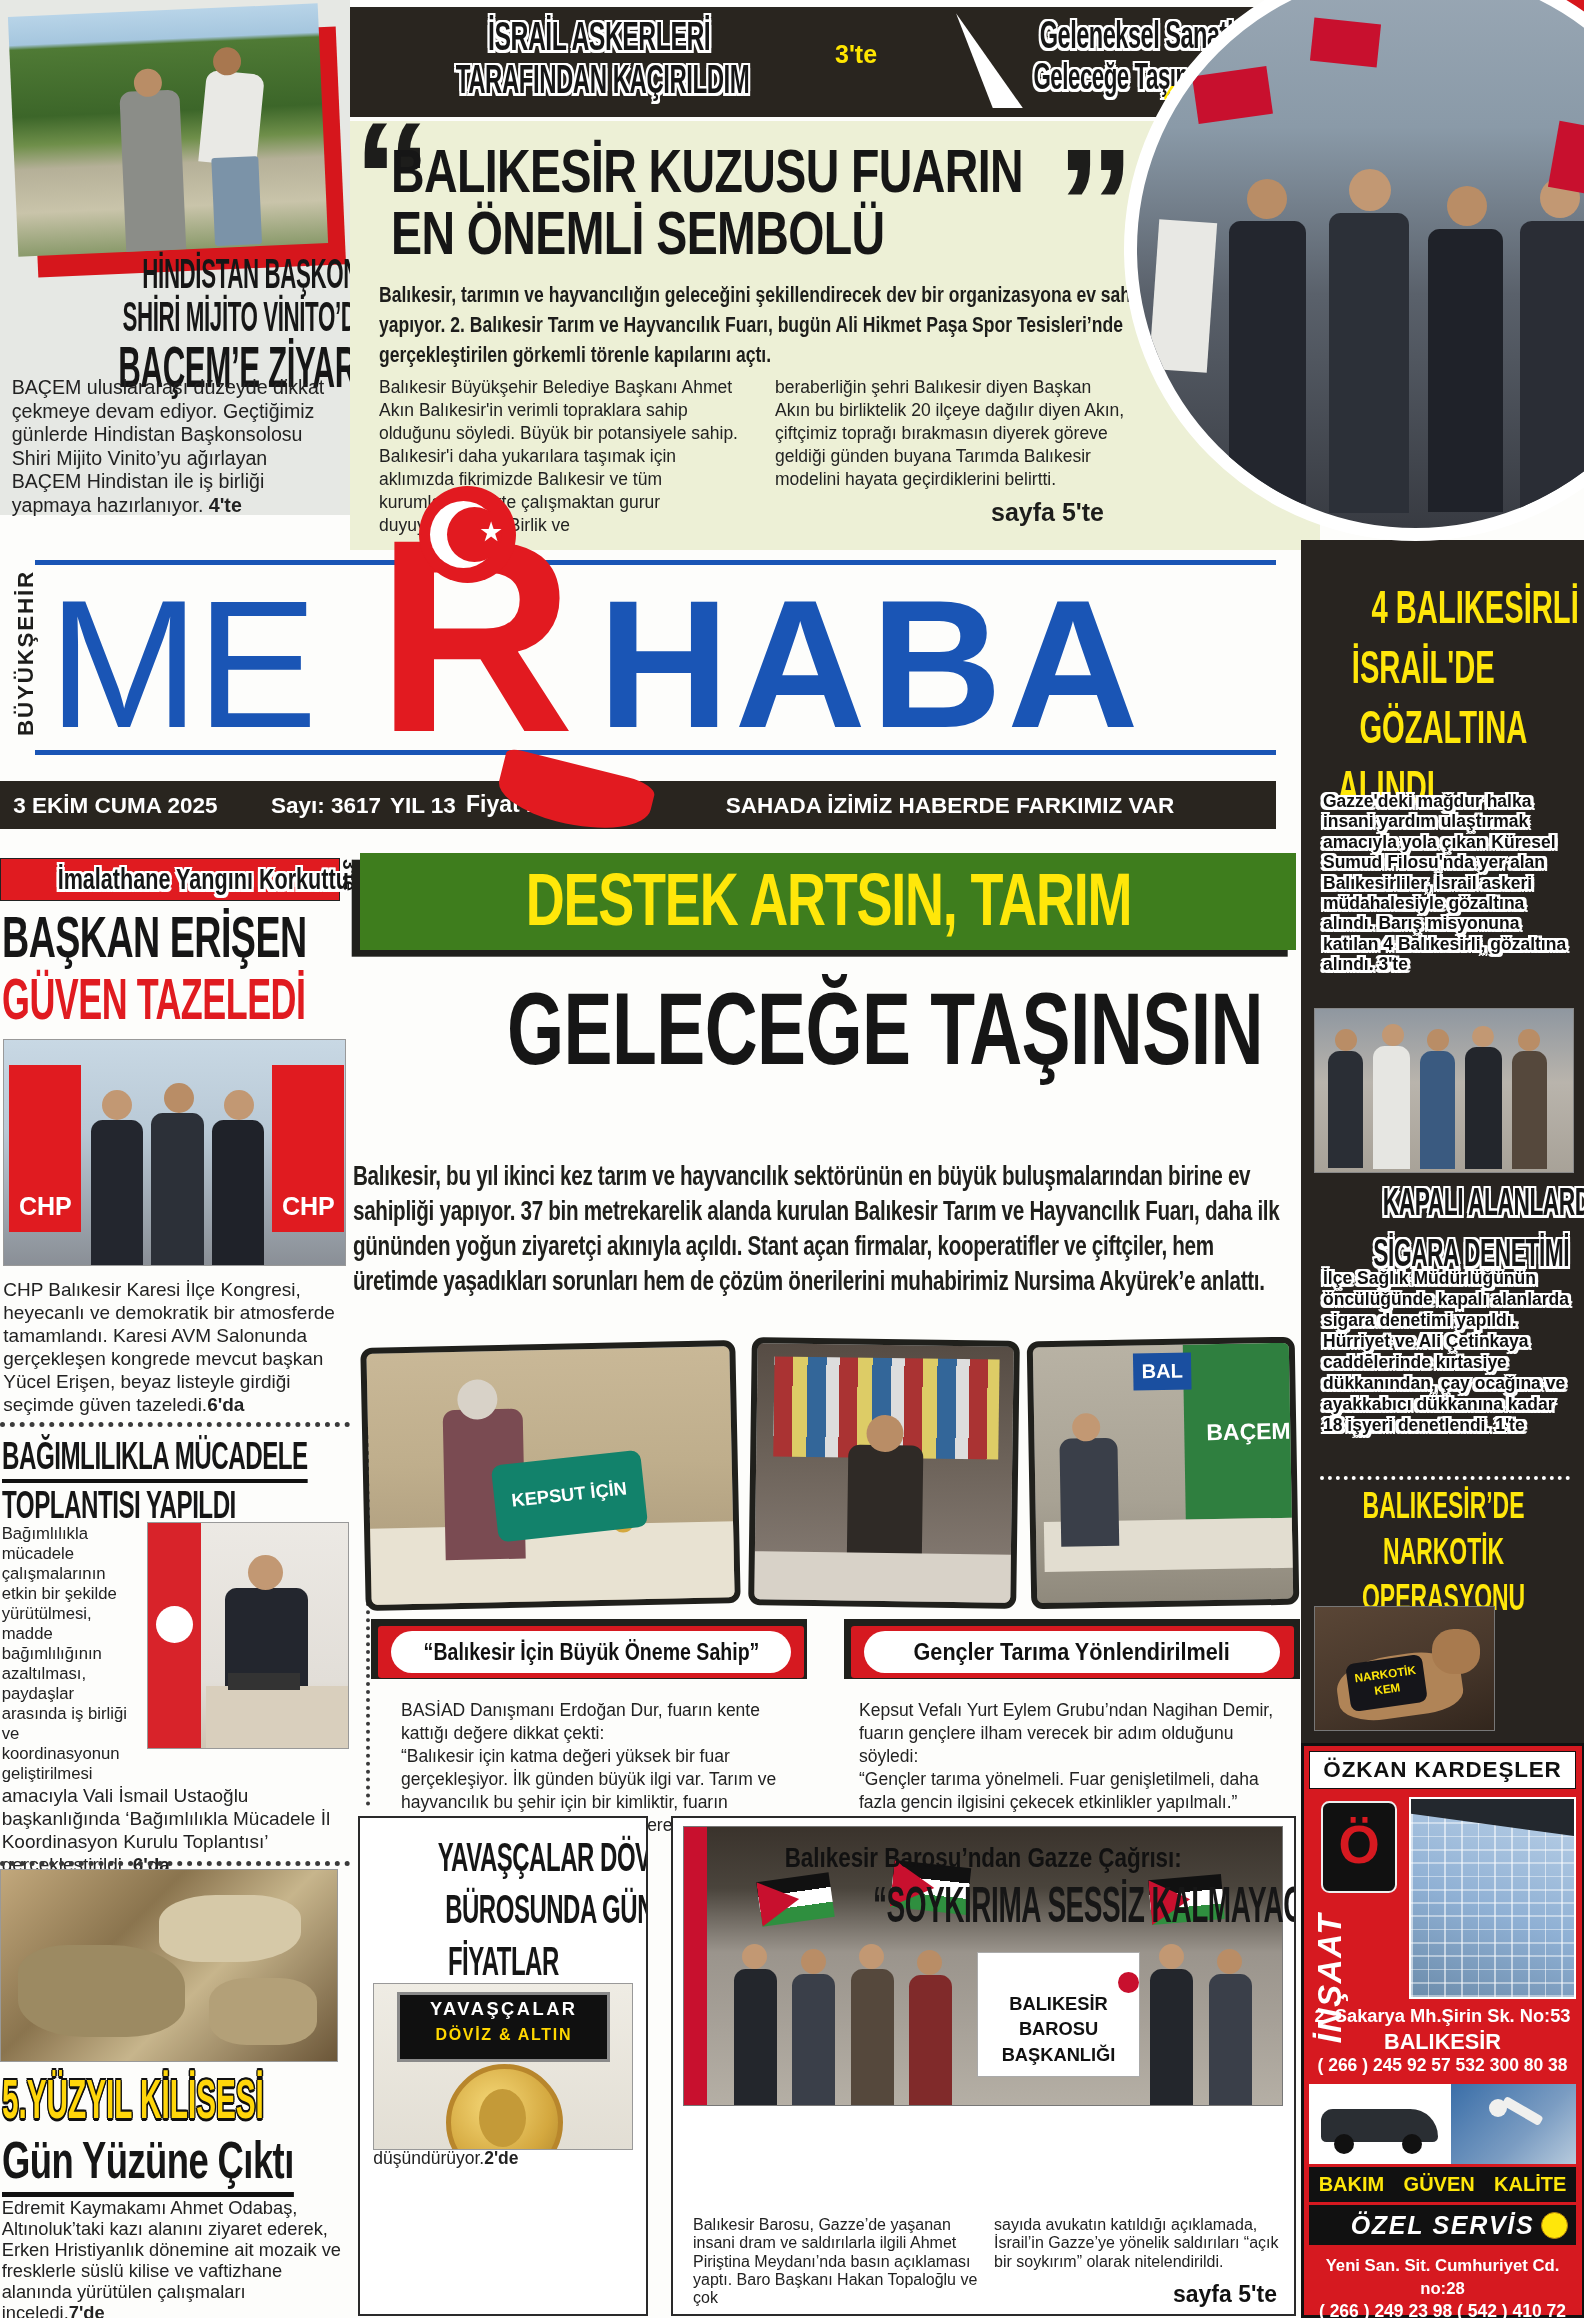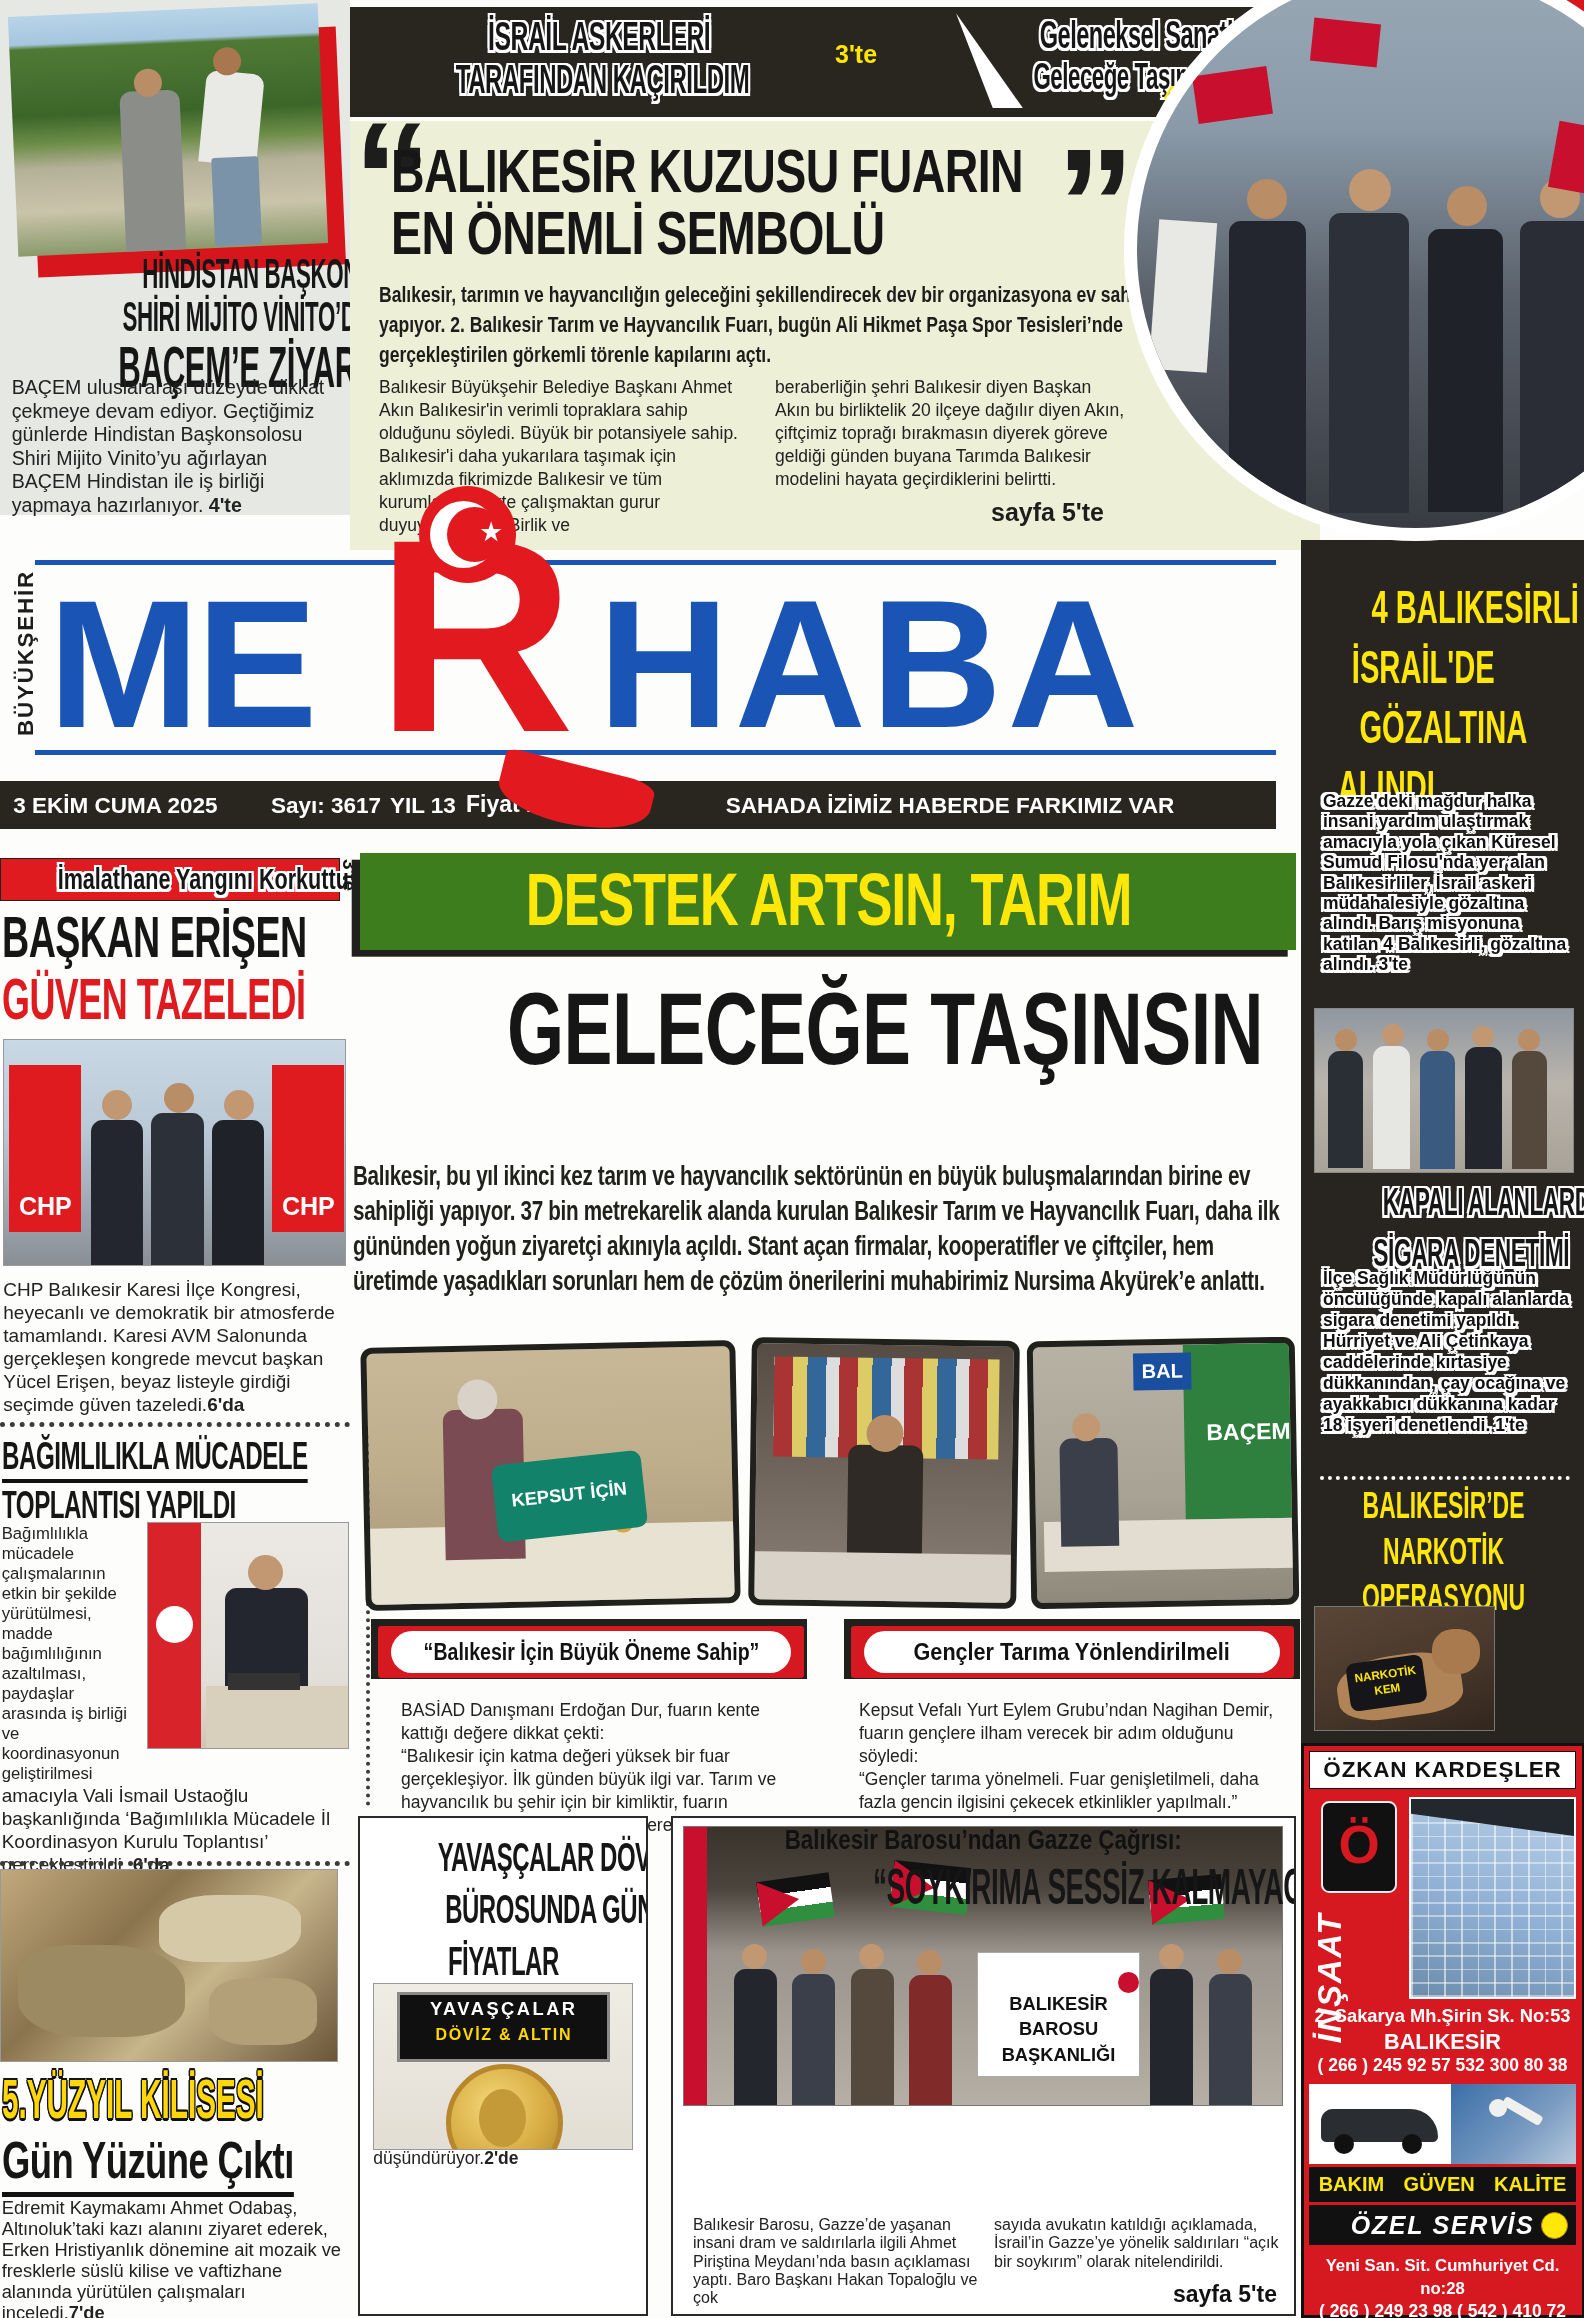--- a/index.html
+++ b/index.html
@@ -79,21 +79,21 @@
     <div class="fig" style="left:291px;top:258px;width:75px;height:283px;background:#1f2229;"></div>
     <div class="head" style="left:310px;top:215px;width:40px;height:40px;background:#b98d66;"></div>
     <div class="fig" style="left:383px;top:250px;width:78px;height:291px;background:#2a2d35;"></div>
     <div class="head" style="left:403px;top:207px;width:40px;height:40px;background:#c29873;"></div>
 
     <div class="abs" style="left:416px;top:158px;width:100px;height:67px;background:#c8102e;transform:rotate(10deg);"></div>
   </div>
 
   <div class="abs" style="left:-70px;top:640px;width:192px;text-align:center;transform:rotate(-90deg);font-size:22.5px;font-weight:900;color:#1d1d1b;letter-spacing:1.7px;">BÜYÜKŞEHİR</div>
   <div class="abs" style="left:35px;top:560px;width:1241px;height:185px;border-top:5px solid #1a55b5;border-bottom:5px solid #1a55b5;"></div>
-  <span class="abs" style="left:48px;top:573px;font-size:182px;line-height:1;font-weight:700;color:#1a55b5;letter-spacing:-3.3px;">ME</span>
+  <span class="abs" style="left:48px;top:573px;font-size:182px;line-height:1;font-weight:400;color:#1a55b5;letter-spacing:-3.3px;">ME</span>
   <span class="abs" style="left:376px;top:498px;font-size:275px;line-height:1;font-weight:900;color:#e21a20;z-index:6;">R</span>
   <div class="abs" style="left:498px;top:765px;width:154px;height:60px;background:#e21a20;border-radius:10% 20% 60% 45%;transform:rotate(14deg);z-index:6;"></div>
   <span class="abs" style="left:598px;top:573px;font-size:182px;line-height:1;font-weight:900;color:#1a55b5;letter-spacing:5px;">HABA</span>
   <div class="abs" style="left:419px;top:486px;width:97px;height:97px;border-radius:50%;background:#e21a20;z-index:7;">
     <div class="abs" style="left:10.8px;top:15px;width:67px;height:67px;border-radius:50%;background:#fff;"></div>
     <div class="abs" style="left:27.5px;top:21px;width:55px;height:55px;border-radius:50%;background:#e21a20;"></div>
     <span class="abs" style="left:60px;top:30px;color:#fff;font-size:27px;">★</span>
   </div>
 
   <div class="abs" style="left:0;top:781px;width:1276px;height:48px;background:#29251f;z-index:4;"></div>
@@ -324,21 +324,21 @@
       <div class="ph" style="left:466px;top:50px;width:73px;height:45px;transform:rotate(-5deg);background:linear-gradient(180deg,#111 0 33%,#fff 33% 66%,#2f8f3f 66% 100%);">
         <div class="abs" style="left:0;top:0;width:100%;height:100%;background:#c8102e;clip-path:polygon(0 0,0 100%,55% 50%);"></div>
       </div>
       <div class="abs" style="left:293px;top:125px;width:163px;height:125px;background:#fff;border:1.7px solid #aaa;text-align:center;padding-top:10px;box-sizing:border-box;line-height:1.4;">
         <div class="head" style="left:70px;top:8.3px;width:21.7px;height:21.7px;background:#c8102e;position:relative;display:inline-block;"></div><br>
         <b style="font-size:18.3px;color:#111;">BALIKESİR</b><br>
         <b style="font-size:18.3px;color:#111;">BAROSU</b><br>
         <b style="font-size:18.3px;color:#111;">BAŞKANLIĞI</b>
       </div>
     </div>
-    <div style="margin-top:6px;text-align:center;">
+    <div style="margin-top:24px;text-align:center;">
       <span class="cond oc" style="--sx:.8;font-size:28px;font-weight:900;color:#111;">Balıkesir Barosu’ndan Gazze Çağrısı:</span>
     </div>
     <div style="margin-top:1.7px;text-align:center;">
       <span class="cond oc hl" style="--sx:.56;font-size:50px;">“SOYKIRIMA SESSİZ KALMAYACAĞIZ”</span>
     </div>
     <p class="abs body-txt" style="left:321px;top:398px;width:287px;margin:0;font-size:16px;line-height:18.3px;">sayıda avukatın katıldığı açıklamada, İsrail’in Gazze’ye yönelik saldırıları “açık bir soykırım” olarak nitelendirildi.</p>
     <p class="abs body-txt" style="left:20px;top:398px;width:287px;margin:0;font-size:16px;line-height:18.3px;">Balıkesir Barosu, Gazze’de yaşanan insani dram ve saldırılarla ilgili Ahmet Piriştina Meydanı’nda basın açıklaması yaptı. Baro Başkanı Hakan Topaloğlu ve çok</p>
     <b class="abs" style="left:500px;top:463px;font-size:23px;color:#111;">sayfa 5'te</b>
   </div>
 

